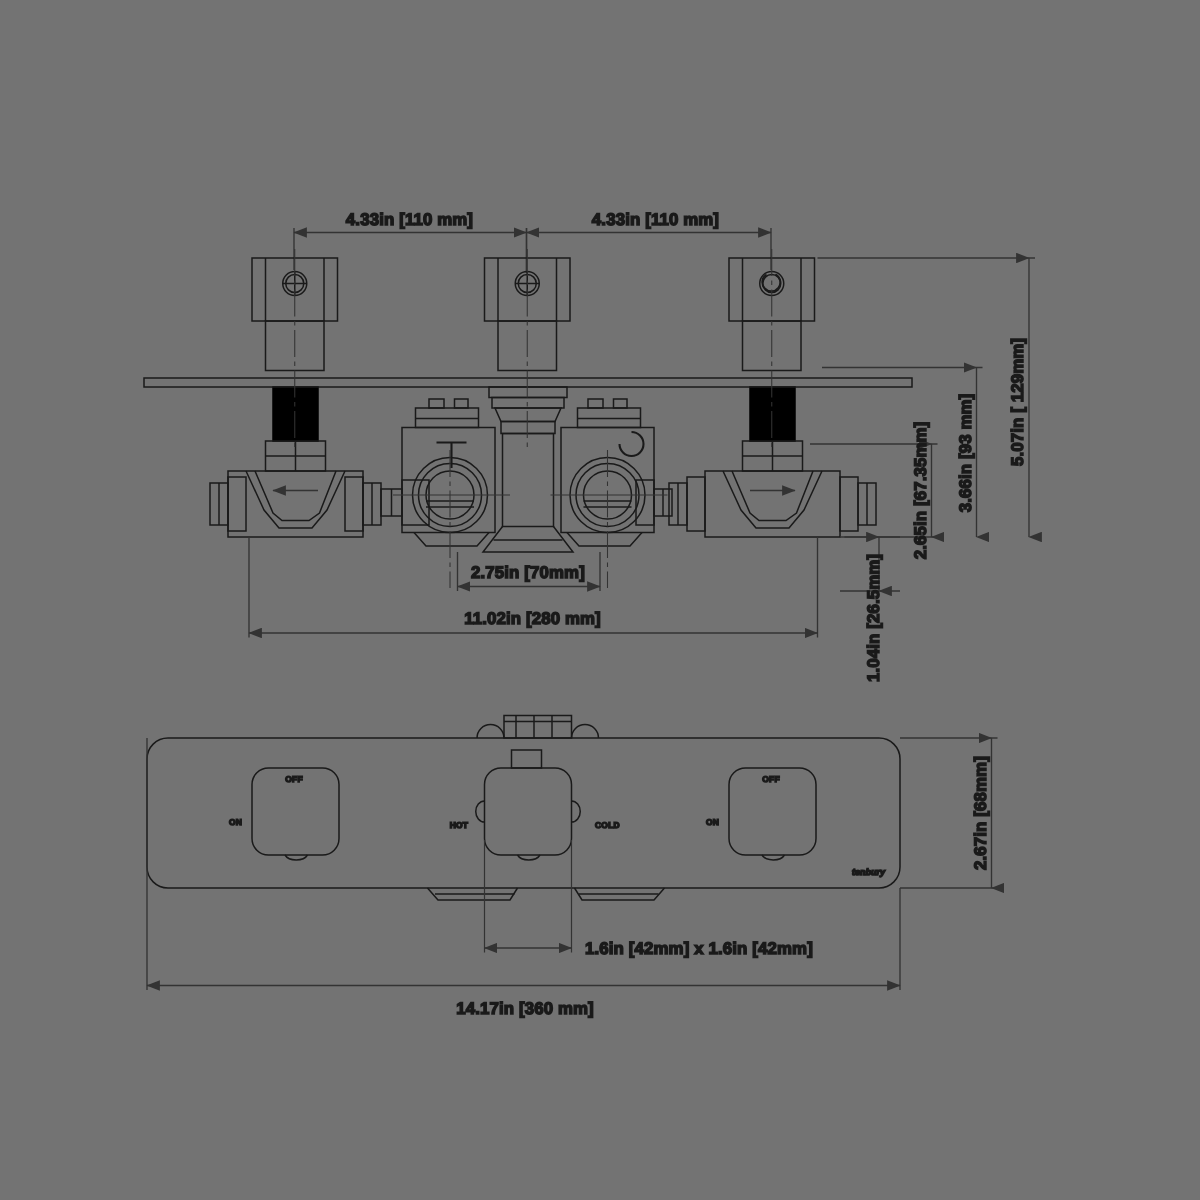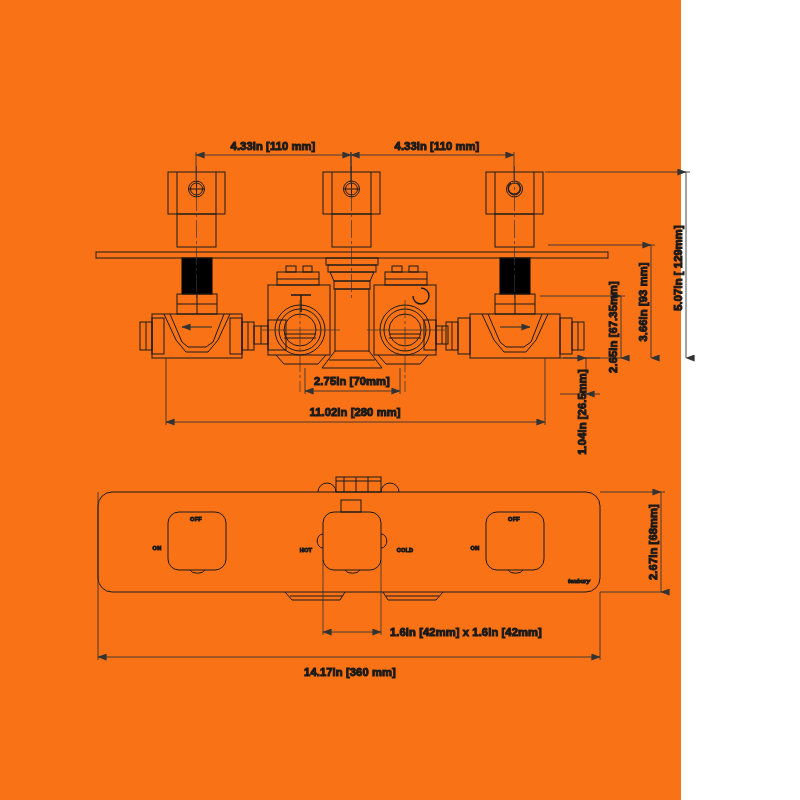--- a/index.html
+++ b/index.html
@@ -1,18 +1,18 @@
 <!DOCTYPE html>
 <html><head>
 <meta charset="utf-8">
 <style>
   html,body{margin:0;padding:0;background:#ffffff;}
   body{width:800px;height:800px;overflow:hidden;
        font-family:"Liberation Sans","DejaVu Sans",sans-serif;}
-  #stage{position:relative;width:681px;height:800px;background:#f97316;}
+  #stage{position:relative;width:800px;height:800px;background:#737373;}
   svg{display:block;}
   text{font-family:"Liberation Sans","DejaVu Sans",sans-serif;fill:#1a1a1a;}
   .dimtxt{font-size:11.2px;font-weight:700;letter-spacing:.1px;}
   .facetxt{font-size:5.6px;font-weight:700;letter-spacing:.2px;}
   .logotxt{font-size:6px;font-weight:700;font-style:italic;}
 </style>
 </head>
 <body>
 
 <div id="stage">

